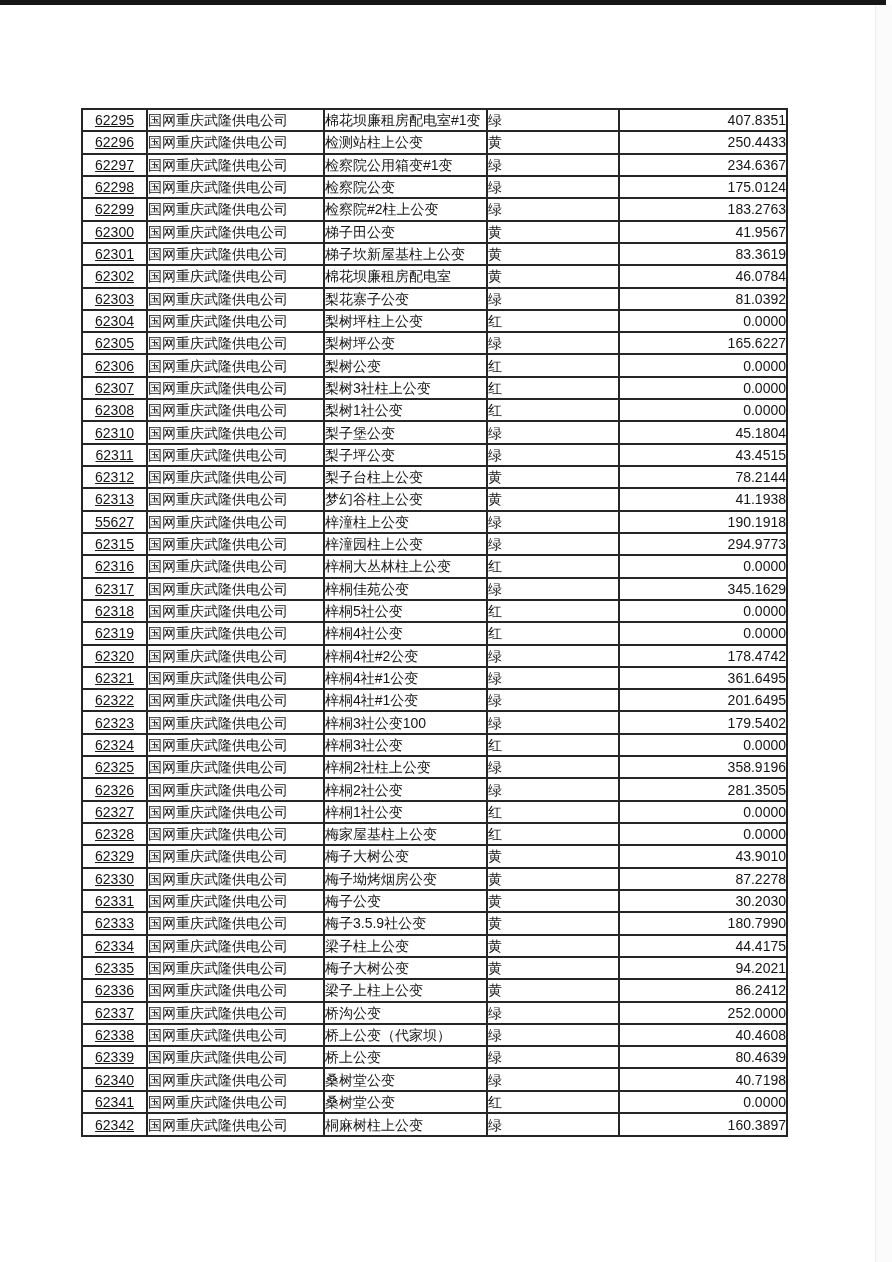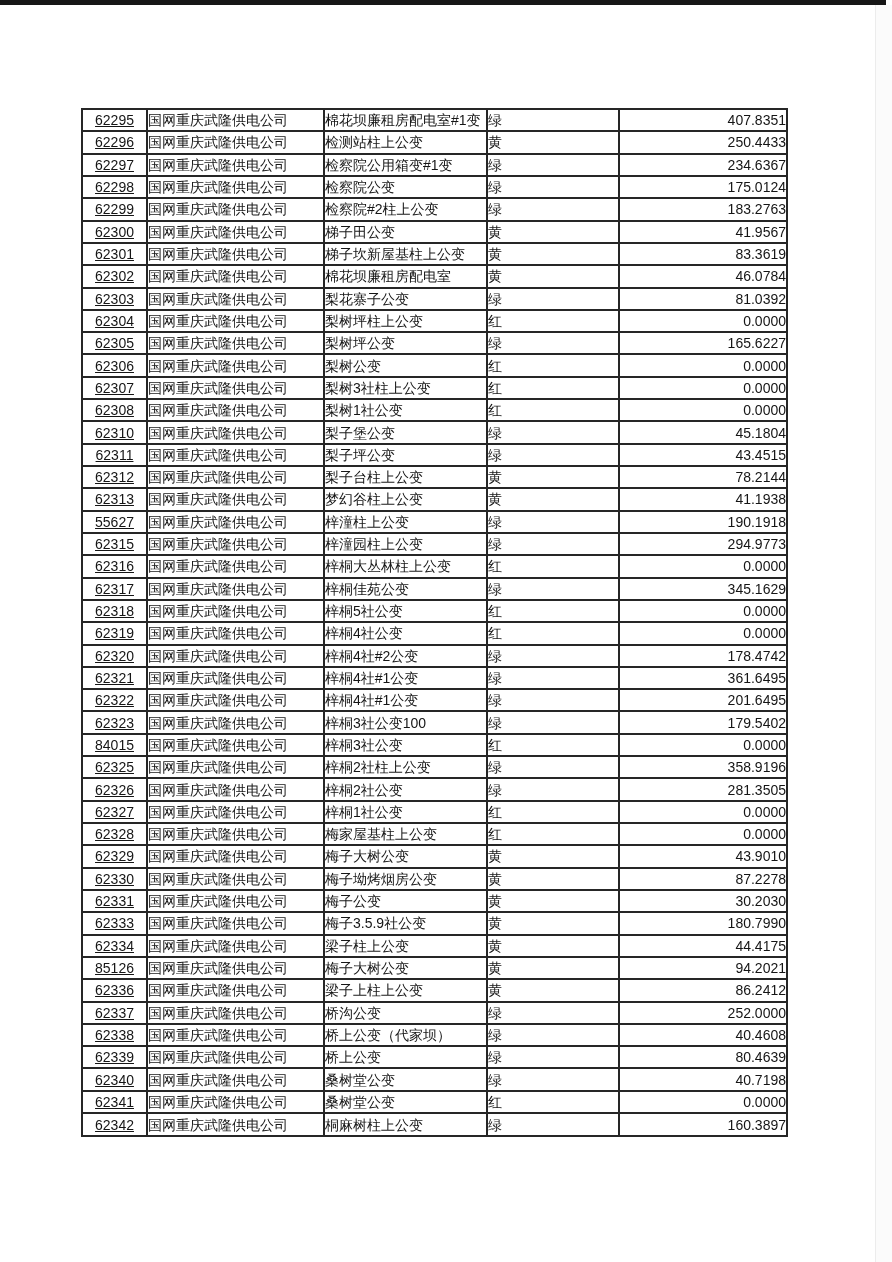--- a/index.html
+++ b/index.html
@@ -271,21 +271,21 @@
           <td class="c-val">201.6495</td>
         </tr>
         <tr>
           <td class="c-id">62323</td>
           <td class="c-text">国网重庆武隆供电公司</td>
           <td class="c-text">梓桐3社公变100</td>
           <td class="c-text">绿</td>
           <td class="c-val">179.5402</td>
         </tr>
         <tr>
-          <td class="c-id">84015</td>
+          <td class="c-id">62324</td>
           <td class="c-text">国网重庆武隆供电公司</td>
           <td class="c-text">梓桐3社公变</td>
           <td class="c-text">红</td>
           <td class="c-val">0.0000</td>
         </tr>
         <tr>
           <td class="c-id">62325</td>
           <td class="c-text">国网重庆武隆供电公司</td>
           <td class="c-text">梓桐2社柱上公变</td>
           <td class="c-text">绿</td>
@@ -341,21 +341,21 @@
           <td class="c-val">180.7990</td>
         </tr>
         <tr>
           <td class="c-id">62334</td>
           <td class="c-text">国网重庆武隆供电公司</td>
           <td class="c-text">梁子柱上公变</td>
           <td class="c-text">黄</td>
           <td class="c-val">44.4175</td>
         </tr>
         <tr>
-          <td class="c-id">85126</td>
+          <td class="c-id">62335</td>
           <td class="c-text">国网重庆武隆供电公司</td>
           <td class="c-text">梅子大树公变</td>
           <td class="c-text">黄</td>
           <td class="c-val">94.2021</td>
         </tr>
         <tr>
           <td class="c-id">62336</td>
           <td class="c-text">国网重庆武隆供电公司</td>
           <td class="c-text">梁子上柱上公变</td>
           <td class="c-text">黄</td>

